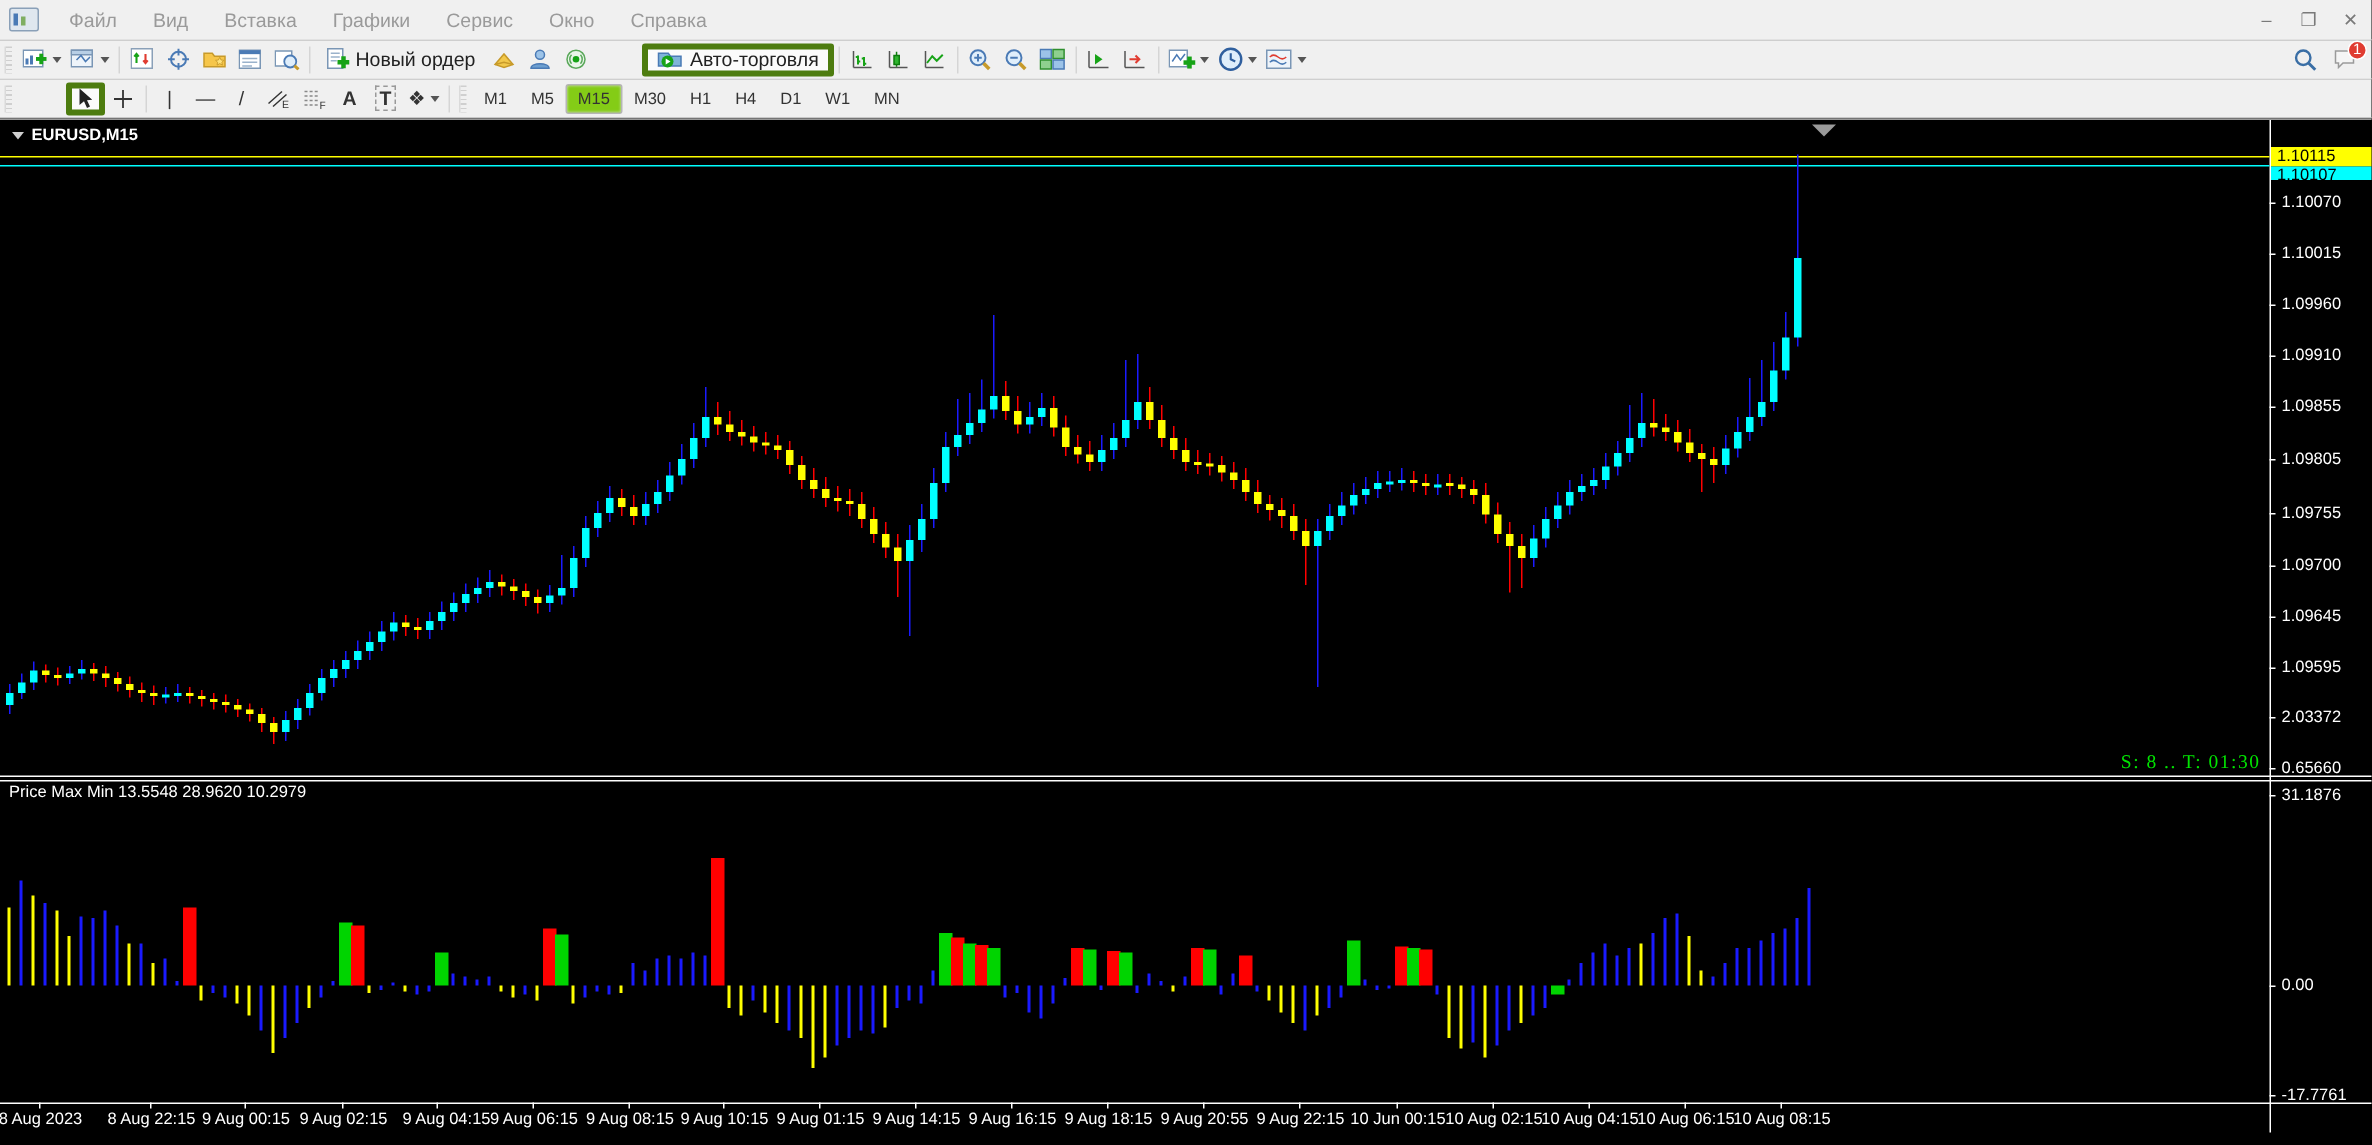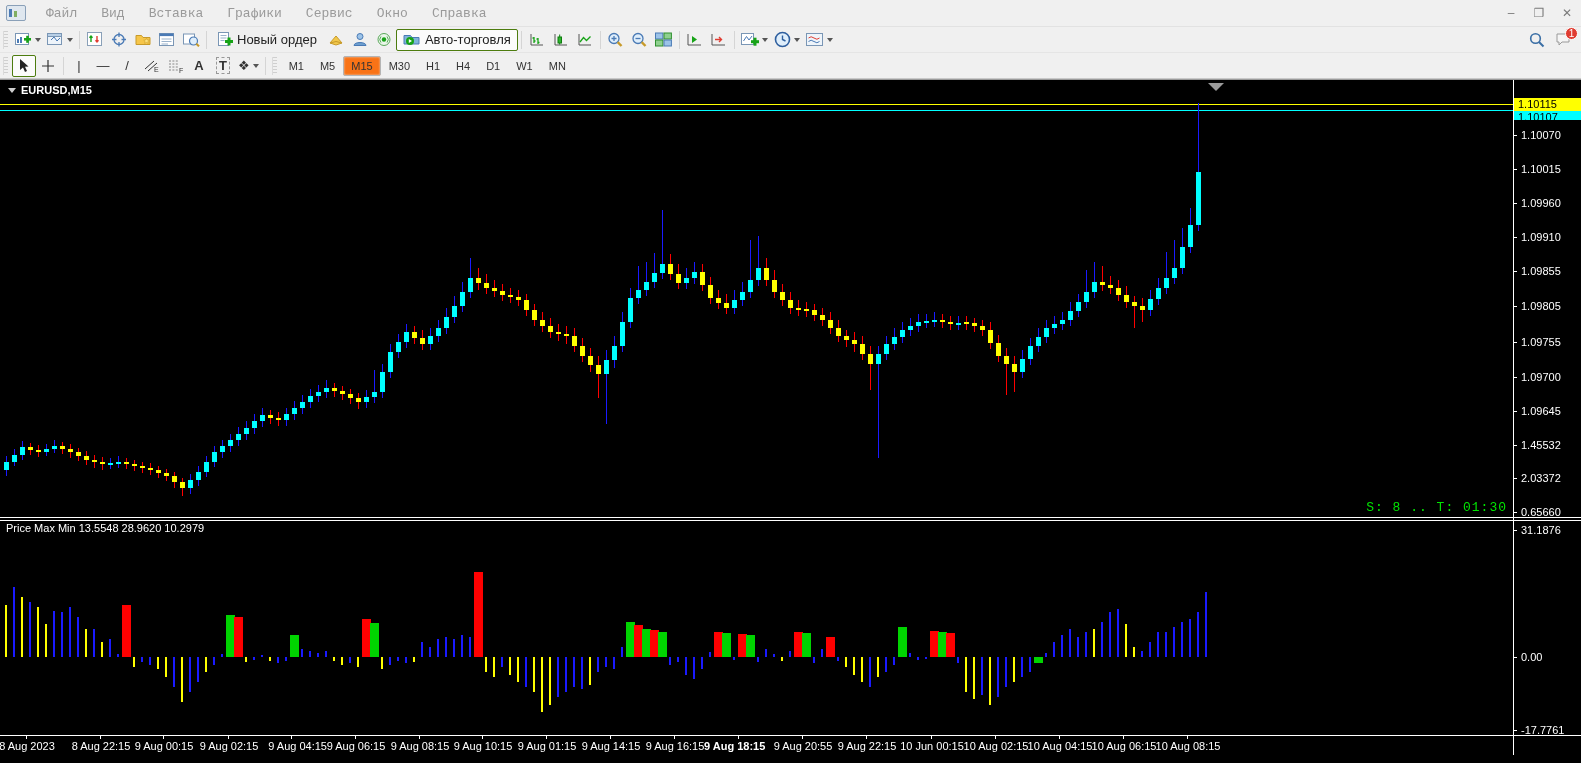--- a/index.html
+++ b/index.html
@@ -5,52 +5,52 @@
   * { margin:0; padding:0; box-sizing:border-box; }
   html,body { width:1581px; height:763px; overflow:hidden; background:#000; }
   body { font-family:"Liberation Sans", sans-serif; }
   #app { position:absolute; inset:0; width:1581px; height:763px; background:#000; }
 
   
   #menubar { position:absolute; left:0; top:0; width:1581px; height:27px; background:#f0f0f0; border-bottom:1px solid #e2e2e2; display:flex; align-items:center; }
   .appicon { width:20px; height:16px; margin:0 8px 0 6px; position:relative; background:#dfe7ef; border:1px solid #8aa0b8; border-radius:2px; }
   .appicon:before { content:""; position:absolute; left:2px; top:3px; width:3px; height:8px; background:#4a7ab5; }
   .appicon:after { content:""; position:absolute; left:7px; top:5px; width:3px; height:6px; background:#7fae62; }
-  .menu-item { color:#9a9a9a; font-size:13px; padding:0 12px; height:27px; line-height:27px; cursor:default;font-family:Liberation Mono, monospace; }
+  .menu-item { color:#9a9a9a; font-size:13px; padding:0 12px; height:27px; line-height:27px; cursor:default; }
   #win-controls { margin-left:auto; display:flex; align-items:center; height:27px; }
   .winbtn { width:28px; height:20px; text-align:center; color:#7a7a7a; font-size:12px; line-height:20px; }
 
   
   #toolbar1 { position:absolute; left:0; top:27px; width:1581px; height:26px; background:#f0f0f0; display:flex; align-items:center; border-bottom:1px solid #e5e5e5; }
   #toolbar2 { position:absolute; left:0; top:53px; width:1581px; height:26px; background:#f0f0f0; display:flex; align-items:center; border-bottom:1px solid #c8c8c8; }
   .grip { width:5px; height:18px; margin:0 4px 0 3px; background:repeating-linear-gradient(180deg,#cfcfcf 0 1px,#f0f0f0 1px 3px); border-left:1px solid #dadada; }
   .tbtn { height:22px; min-width:24px; display:flex; align-items:center; justify-content:center; padding:0 2px; border:1px solid transparent; border-radius:2px; position:relative; }
   .tbtn.labeled { padding:0 6px; gap:4px; }
   .tbtn .lbl { font-size:13px; color:#222; white-space:nowrap; }
-  .tbtn.framed { border:1px solid #4d7c0f; background:#fbfbfb; }
+  .tbtn.framed { border:4px solid #4d7c0f; background:#fbfbfb;margin-left:32px; }
   .caret { width:0; height:0; border-left:3px solid transparent; border-right:3px solid transparent; border-top:4px solid #555; margin-left:3px; }
   .sep { width:1px; height:18px; background:#d5d5d5; margin:0 3px; }
   .tf-btn { font-size:11px; color:#333; padding:3px 7px; border:1px solid transparent; border-radius:2px; }
-  .tf-btn.active { background:#f97316; border-color:#b5b5b5; box-shadow:inset 0 0 2px #ddd; }
+  .tf-btn.active { background:#84cc16; border-color:#b5b5b5; box-shadow:inset 0 0 2px #ddd; }
   .tool-glyph { font-size:13px; color:#333; }
   #tb1-right { margin-left:auto; display:flex; align-items:center; margin-right:10px; gap:10px; }
   .badge { position:absolute; top:-5px; right:-7px; background:#e03c31; color:#fff; border-radius:8px; font-size:10px; line-height:12px; min-width:13px; height:13px; text-align:center; padding:0 2px; border:1px solid #fff; }
 
   
   #chartwin { position:absolute; left:0; top:79px; width:1581px; height:684px; background:#000; border-top:1px solid #9a9a9a; }
   #symbol-label { position:absolute; left:8px; top:84px; color:#fff; font-size:11px; font-weight:bold; display:flex; align-items:center; gap:5px; }
   .dd-tri { width:0; height:0; border-left:4px solid transparent; border-right:4px solid transparent; border-top:5px solid #cfcfcf; }
   #chart-layer { position:absolute; inset:0; }
   .axlabel { position:absolute; color:#fff; font-size:11px; white-space:nowrap; }
   .tick-h { position:absolute; width:4px; height:1px; background:#fff; }
   .tick-v { position:absolute; width:1px; height:4px; background:#fff; }
   .candle-wick { position:absolute; width:1px; }
   .candle-body { position:absolute; width:5px; }
   .hbar { position:absolute; }
-  #status-green { position:absolute; right:74px; top:500px; color:#00e400; font-size:13px; font-family:Liberation Mono, monospace; letter-spacing:1px; }
+  #status-green { position:absolute; right:74px; top:500px; color:#00e400; font-size:13px; font-family:Liberation Serif, serif; letter-spacing:1px; }
   #ind-label { position:absolute; left:6px; top:522px; color:#fff; font-size:11px; }
   .hline { position:absolute; height:1px; left:0; }
   .vline { position:absolute; width:1px; background:#fff; }
   #ask-box { position:absolute; left:1514px; top:98px; width:67px; height:13px; background:#ffff00; color:#000; font-size:11px; line-height:13px; padding-left:4px; }
   #bid-box { position:absolute; left:1514px; top:111px; width:67px; height:9px; background:#00ffff; color:#000; font-size:11px; line-height:12px; padding-left:4px; overflow:hidden; }
   #shift-marker { position:absolute; left:1208px; top:83px; width:0; height:0; border-left:8px solid transparent; border-right:8px solid transparent; border-top:8px solid #9a9a9a; }
   svg { display:block; }
 </style>
 </head>
 <body>
@@ -339,21 +339,21 @@
       <div class="axlabel" style="left: 1521px; top: 265px;">1.09855</div>
       <div class="tick-h" style="left: 1513px; top: 306px;"></div>
       <div class="axlabel" style="left: 1521px; top: 300px;">1.09805</div>
       <div class="tick-h" style="left: 1513px; top: 342px;"></div>
       <div class="axlabel" style="left: 1521px; top: 336px;">1.09755</div>
       <div class="tick-h" style="left: 1513px; top: 377px;"></div>
       <div class="axlabel" style="left: 1521px; top: 371px;">1.09700</div>
       <div class="tick-h" style="left: 1513px; top: 411px;"></div>
       <div class="axlabel" style="left: 1521px; top: 405px;">1.09645</div>
       <div class="tick-h" style="left: 1513px; top: 445px;"></div>
-      <div class="axlabel" style="left: 1521px; top: 439px;">1.45532</div>
+      <div class="axlabel" style="left: 1521px; top: 439px;">1.09595</div>
       <div class="tick-h" style="left: 1513px; top: 478px;"></div>
       <div class="axlabel" style="left: 1521px; top: 472px;">2.03372</div>
       <div class="tick-h" style="left: 1513px; top: 512px;"></div>
       <div class="axlabel" style="left: 1521px; top: 506px;">0.65660</div>
       <div class="tick-h" style="left: 1513px; top: 530px;"></div>
       <div class="axlabel" style="left: 1521px; top: 524px;">31.1876</div>
       <div class="tick-h" style="left: 1513px; top: 657px;"></div>
       <div class="axlabel" style="left: 1521px; top: 651px;">0.00</div>
       <div class="tick-h" style="left: 1513px; top: 730px;"></div>
       <div class="axlabel" style="left: 1521px; top: 724px;">-17.7761</div>
@@ -373,21 +373,21 @@
       <div class="axlabel" style="left: 385px; top: 740px; width: 70px; text-align: center;">9 Aug 08:15</div>
       <div class="tick-v" style="left: 482px; top: 735px;"></div>
       <div class="axlabel" style="left: 448px; top: 740px; width: 70px; text-align: center;">9 Aug 10:15</div>
       <div class="tick-v" style="left: 546px; top: 735px;"></div>
       <div class="axlabel" style="left: 512px; top: 740px; width: 70px; text-align: center;">9 Aug 01:15</div>
       <div class="tick-v" style="left: 610px; top: 735px;"></div>
       <div class="axlabel" style="left: 576px; top: 740px; width: 70px; text-align: center;">9 Aug 14:15</div>
       <div class="tick-v" style="left: 674px; top: 735px;"></div>
       <div class="axlabel" style="left: 640px; top: 740px; width: 70px; text-align: center;">9 Aug 16:15</div>
       <div class="tick-v" style="left: 738px; top: 735px;"></div>
-      <div class="axlabel" style="left: 704px; top: 740px; width: 70px;  font-weight: bold;">9 Aug 18:15</div>
+      <div class="axlabel" style="left: 704px; top: 740px; width: 70px; text-align: center;">9 Aug 18:15</div>
       <div class="tick-v" style="left: 802px; top: 735px;"></div>
       <div class="axlabel" style="left: 768px; top: 740px; width: 70px; text-align: center;">9 Aug 20:55</div>
       <div class="tick-v" style="left: 866px; top: 735px;"></div>
       <div class="axlabel" style="left: 832px; top: 740px; width: 70px; text-align: center;">9 Aug 22:15</div>
       <div class="tick-v" style="left: 931px; top: 735px;"></div>
       <div class="axlabel" style="left: 897px; top: 740px; width: 70px; text-align: center;">10 Jun 00:15</div>
       <div class="tick-v" style="left: 995px; top: 735px;"></div>
       <div class="axlabel" style="left: 961px; top: 740px; width: 70px; text-align: center;">10 Aug 02:15</div>
       <div class="tick-v" style="left: 1059px; top: 735px;"></div>
       <div class="axlabel" style="left: 1025px; top: 740px; width: 70px; text-align: center;">10 Aug 04:15</div>

